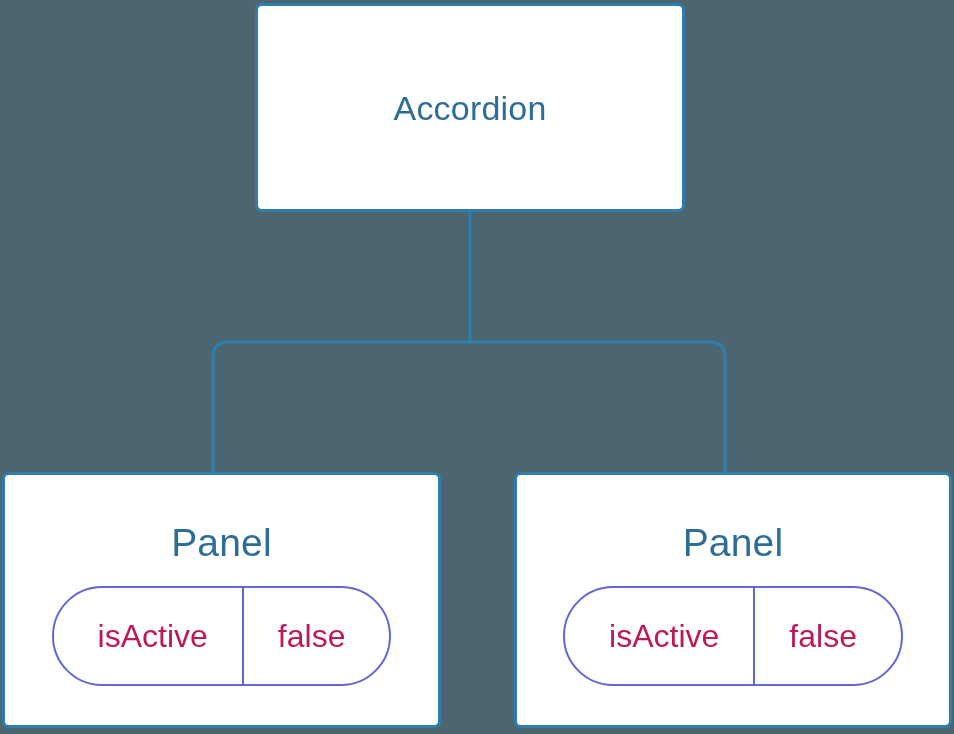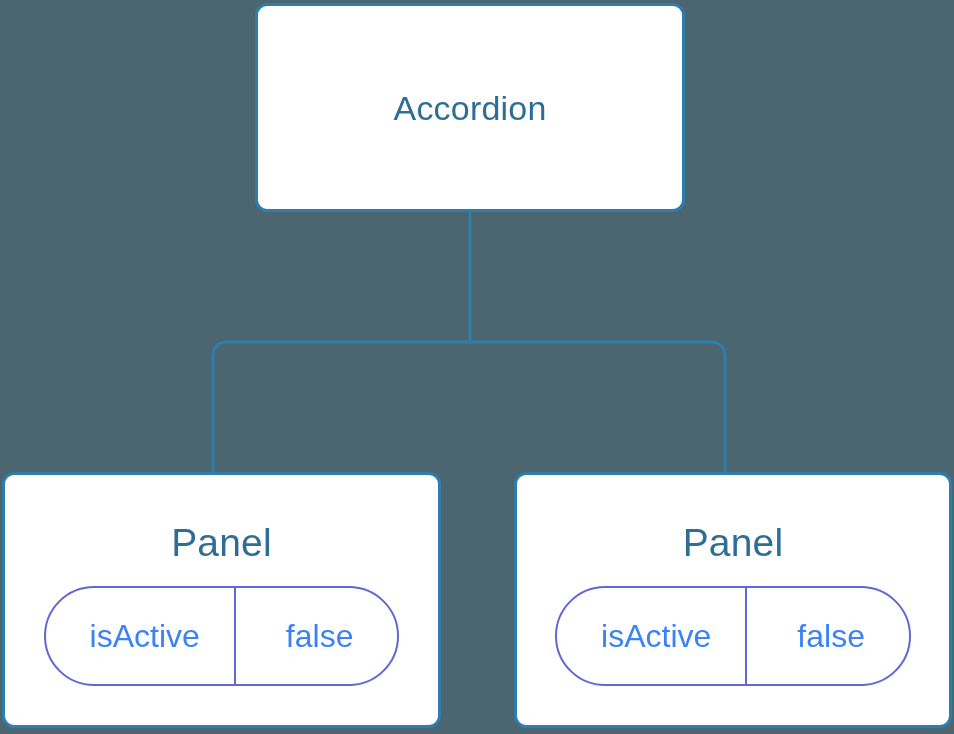--- a/index.html
+++ b/index.html
@@ -31,21 +31,21 @@
     height: 734px;
     z-index: 1;
   }
 
   
   .node {
     position: absolute;
     z-index: 2;
     background: #ffffff;
     border: 3px solid #2e7dad;
-    border-radius: 12px;
+    border-radius: 7px;
     box-sizing: border-box;
     display: flex;
     flex-direction: column;
     align-items: center;
   }
 
   
   #node-accordion {
     left: 255px;
     top: 3px;
@@ -95,34 +95,34 @@
     background: transparent;
     height: 96px;
     overflow: hidden;
   }
 
   .pill-key,
   .pill-value {
     display: flex;
     align-items: center;
     justify-content: center;
-    color: #3b82f6;
+    color: #be185d;
     font-size: 32px;
     line-height: 1;
     white-space: nowrap;
     box-sizing: border-box;
   }
 
   .pill-key {
     padding: 0 34px 0 44px;
     border-right: 2px solid #6366d6;
   }
 
   .pill-value {
-    padding: 0 44px 0 50px;
+    padding: 0 44px 0 34px;
   }
 </style>
 </head>
 <body>
 
 <div id="stage">
 
   <svg id="connectors" viewBox="0 0 954 734" width="954" height="734" xmlns="http://www.w3.org/2000/svg" aria-hidden="true">
 
     <path d="M 470 212 L 470 342" fill="none" stroke="#2e7dad" stroke-width="3"></path>

